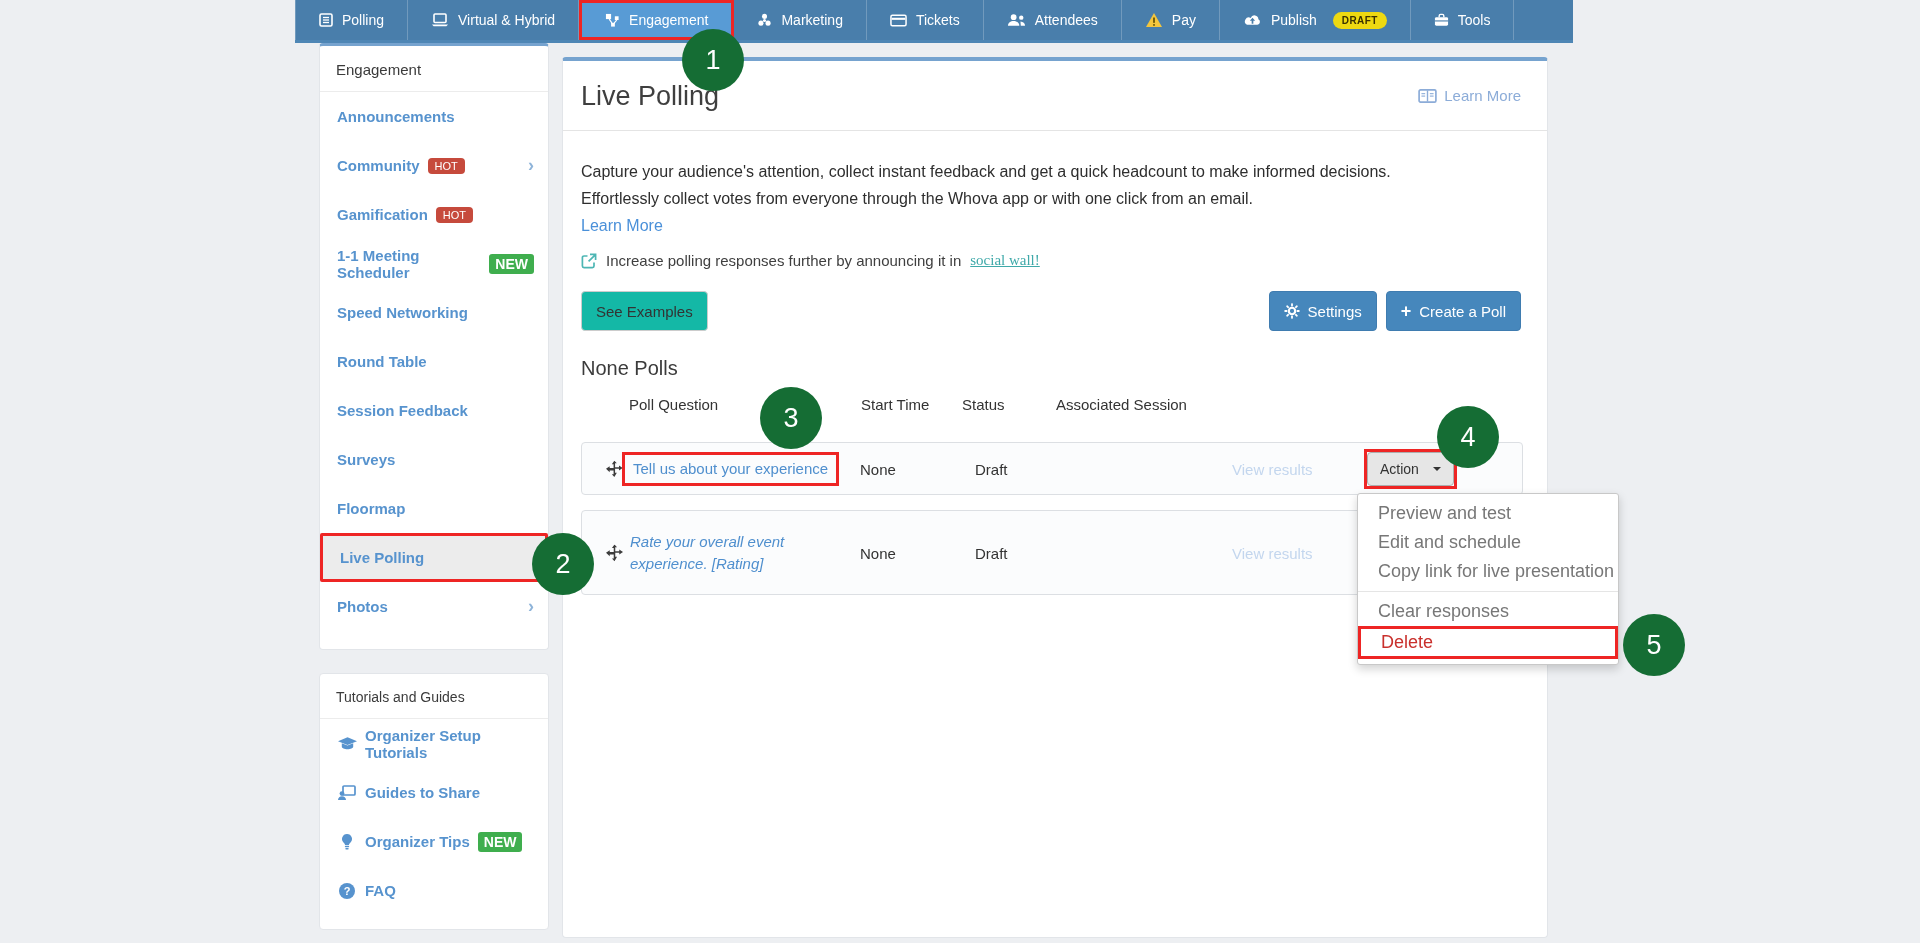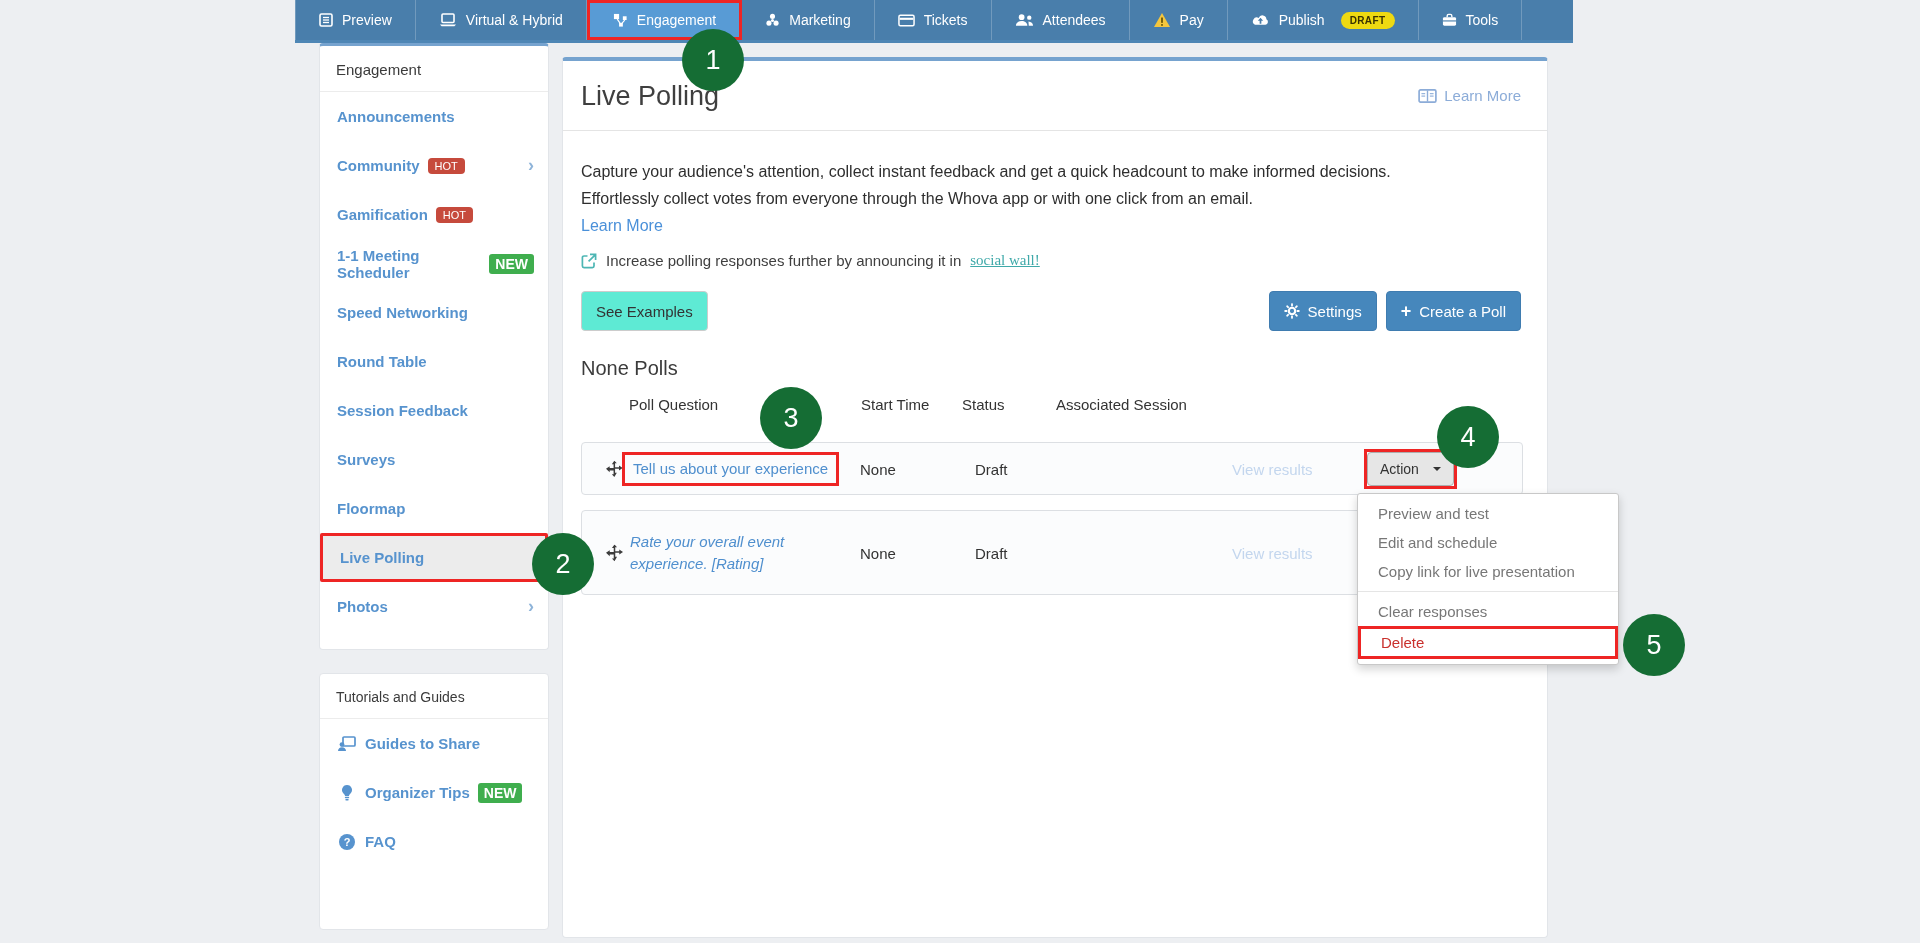--- a/index.html
+++ b/index.html
@@ -43,21 +43,21 @@
   .page-title{font-size:27px;color:#3f3f3f;font-weight:normal;margin:0;}
   .learn-more-top{display:flex;align-items:center;gap:7px;color:#8cacd8;font-size:15px;margin-top:6px;cursor:pointer;text-decoration:none;}
   .main-body{padding:0 26px 0 18px;}
   .descr{margin-top:27px;font-size:16px;line-height:27px;color:#2e2e2e;}
   .learn-more-link{display:inline-block;margin-top:5px;color:#4a90d9;font-size:16px;cursor:pointer;text-decoration:none;}
   .tip-row{margin-top:17px;display:flex;align-items:center;gap:9px;font-size:15px;color:#3f3f3f;}
   .tip-link{color:#3fa9a9;font-family:"Liberation Serif",serif;text-decoration:underline;cursor:pointer;}
   .btn-row{margin-top:22px;display:flex;justify-content:space-between;align-items:center;}
   .btn{display:inline-flex;align-items:center;gap:8px;font-size:15px;border-radius:4px;cursor:pointer;
     padding:0 14px;height:40px;box-sizing:border-box;}
-  .btn-default{background:#5eead4;border:1px solid #ccc;color:#333;}
+  .btn-default{background:#14b8a6;border:1px solid #ccc;color:#333;}
   .btn-primary{background:#4687bc;border:1px solid #3f7cb0;color:#fff;}
   .btn-group{display:flex;gap:9px;}
   .plus-glyph{font-size:18px;font-weight:bold;line-height:1;}
   .section-title{margin:26px 0 0 0;font-size:20px;color:#3b3b3b;font-weight:normal;}
 
   .tbl-head{position:relative;margin-top:16px;height:22px;font-size:15px;color:#333;}
   .tbl-head span{position:absolute;top:0;}
   .th-q{left:48px;} .th-st{left:280px;} .th-s{left:381px;} .th-as{left:475px;}
 
   .poll-row{position:relative;width:942px;border:1px solid #dcdfe3;border-radius:4px;background:#fbfcfd;box-sizing:border-box;}
@@ -73,21 +73,21 @@
   .c-none{left:278px;} .c-status{left:393px;}
   .view-results{left:650px;top:50%;transform:translateY(-50%);color:#c3d6ee;font-size:15px;cursor:pointer;}
   .action-box{left:782px;top:50%;transform:translateY(-50%);border:3px solid #ee2524;}
   .action-btn{display:inline-flex;align-items:center;gap:14px;height:34px;padding:0 12px;background:#e6e6e6;
     border:1px solid #adadad;border-radius:4px;font-size:14px;color:#333;cursor:pointer;box-sizing:border-box;}
   .caret{width:0;height:0;border-left:4px solid transparent;border-right:4px solid transparent;border-top:4px solid #333;}
 
   
   .dropdown{position:absolute;left:1357px;top:493px;width:262px;background:#fff;border:1px solid #c8c8c8;
     border-radius:3px;box-shadow:0 4px 10px rgba(0,0,0,.18);padding:5px 0;box-sizing:border-box;z-index:30;}
-  .menu-item{height:29px;line-height:29px;padding:0 20px;font-size:15px;color:#777;cursor:pointer;white-space:nowrap;}
+  .menu-item{height:29px;line-height:29px;padding:0 20px;font-size:18px;color:#777;cursor:pointer;white-space:nowrap;}
   .menu-divider{border-top:1px solid #e5e5e5;margin:5px 0;}
   .menu-delete{color:#c9302c;border:3px solid #ee2524;height:33px;line-height:27px;box-sizing:border-box;}
 
   
   .step{position:absolute;width:62px;height:62px;border-radius:50%;background:#156d34;color:#fff;
     display:flex;align-items:center;justify-content:center;font-size:27px;z-index:50;}
 </style>
 </head>
 <body>
 
@@ -96,21 +96,21 @@
   <div class="topnav">
     <div class="nav-tab">
       <span class="nav-icon">
         <svg width="14" height="14" viewBox="0 0 14 14">
             <rect x="1" y="1" width="12" height="12" rx="1.5" fill="none" stroke="#fff" stroke-width="1.6"></rect>
             <line x1="4" y1="4.5" x2="10" y2="4.5" stroke="#fff" stroke-width="1.3"></line>
             <line x1="4" y1="7" x2="10" y2="7" stroke="#fff" stroke-width="1.3"></line>
             <line x1="4" y1="9.5" x2="10" y2="9.5" stroke="#fff" stroke-width="1.3"></line>
           </svg>
       </span>
-      <span>Preview</span>
+      <span>Polling</span>
     </div>
     <div class="nav-tab">
       <span class="nav-icon">
         <svg width="18" height="14" viewBox="0 0 18 14">
             <rect x="3" y="1" width="12" height="8.5" rx="1" fill="none" stroke="#fff" stroke-width="1.6"></rect>
             <path d="M1 11.5h16l-1.6 1.8H2.6z" fill="#fff"></path>
           </svg>
       </span>
       <span>Virtual &amp; Hybrid</span>
     </div>
@@ -226,20 +226,29 @@
       <span>Live Polling</span>
     </div>
     <div class="side-item">
       <span class="grow">Photos</span>
       <span class="chevron">›</span>
     </div>
   </div>
 
   <div class="card tutorials-card">
     <div class="side-header small">Tutorials and Guides</div>
+    <div class="side-item">
+      <span class="side-icon">
+        <svg width="19" height="14" viewBox="0 0 20 14" fill="#5793ce">
+            <path d="M10 0L0 4l10 4 10-4z"></path>
+            <path d="M4 6.3V10c0 1.3 2.7 2.6 6 2.6s6-1.3 6-2.6V6.3L10 8.7z"></path>
+          </svg>
+      </span>
+      <span>Organizer Setup Tutorials</span>
+    </div>
     <div class="side-item">
       <span class="side-icon">
         <svg width="18" height="15" viewBox="0 0 18 15">
             <rect x="5" y="1" width="12" height="9" rx="1" fill="none" stroke="#5793ce" stroke-width="1.7"></rect>
             <circle cx="4" cy="8.6" r="2.4" fill="#5793ce"></circle>
             <path d="M0 15c0-2.4 1.8-3.8 4-3.8s4 1.4 4 3.8z" fill="#5793ce"></path>
           </svg>
       </span>
       <span>Guides to Share</span>
     </div>

